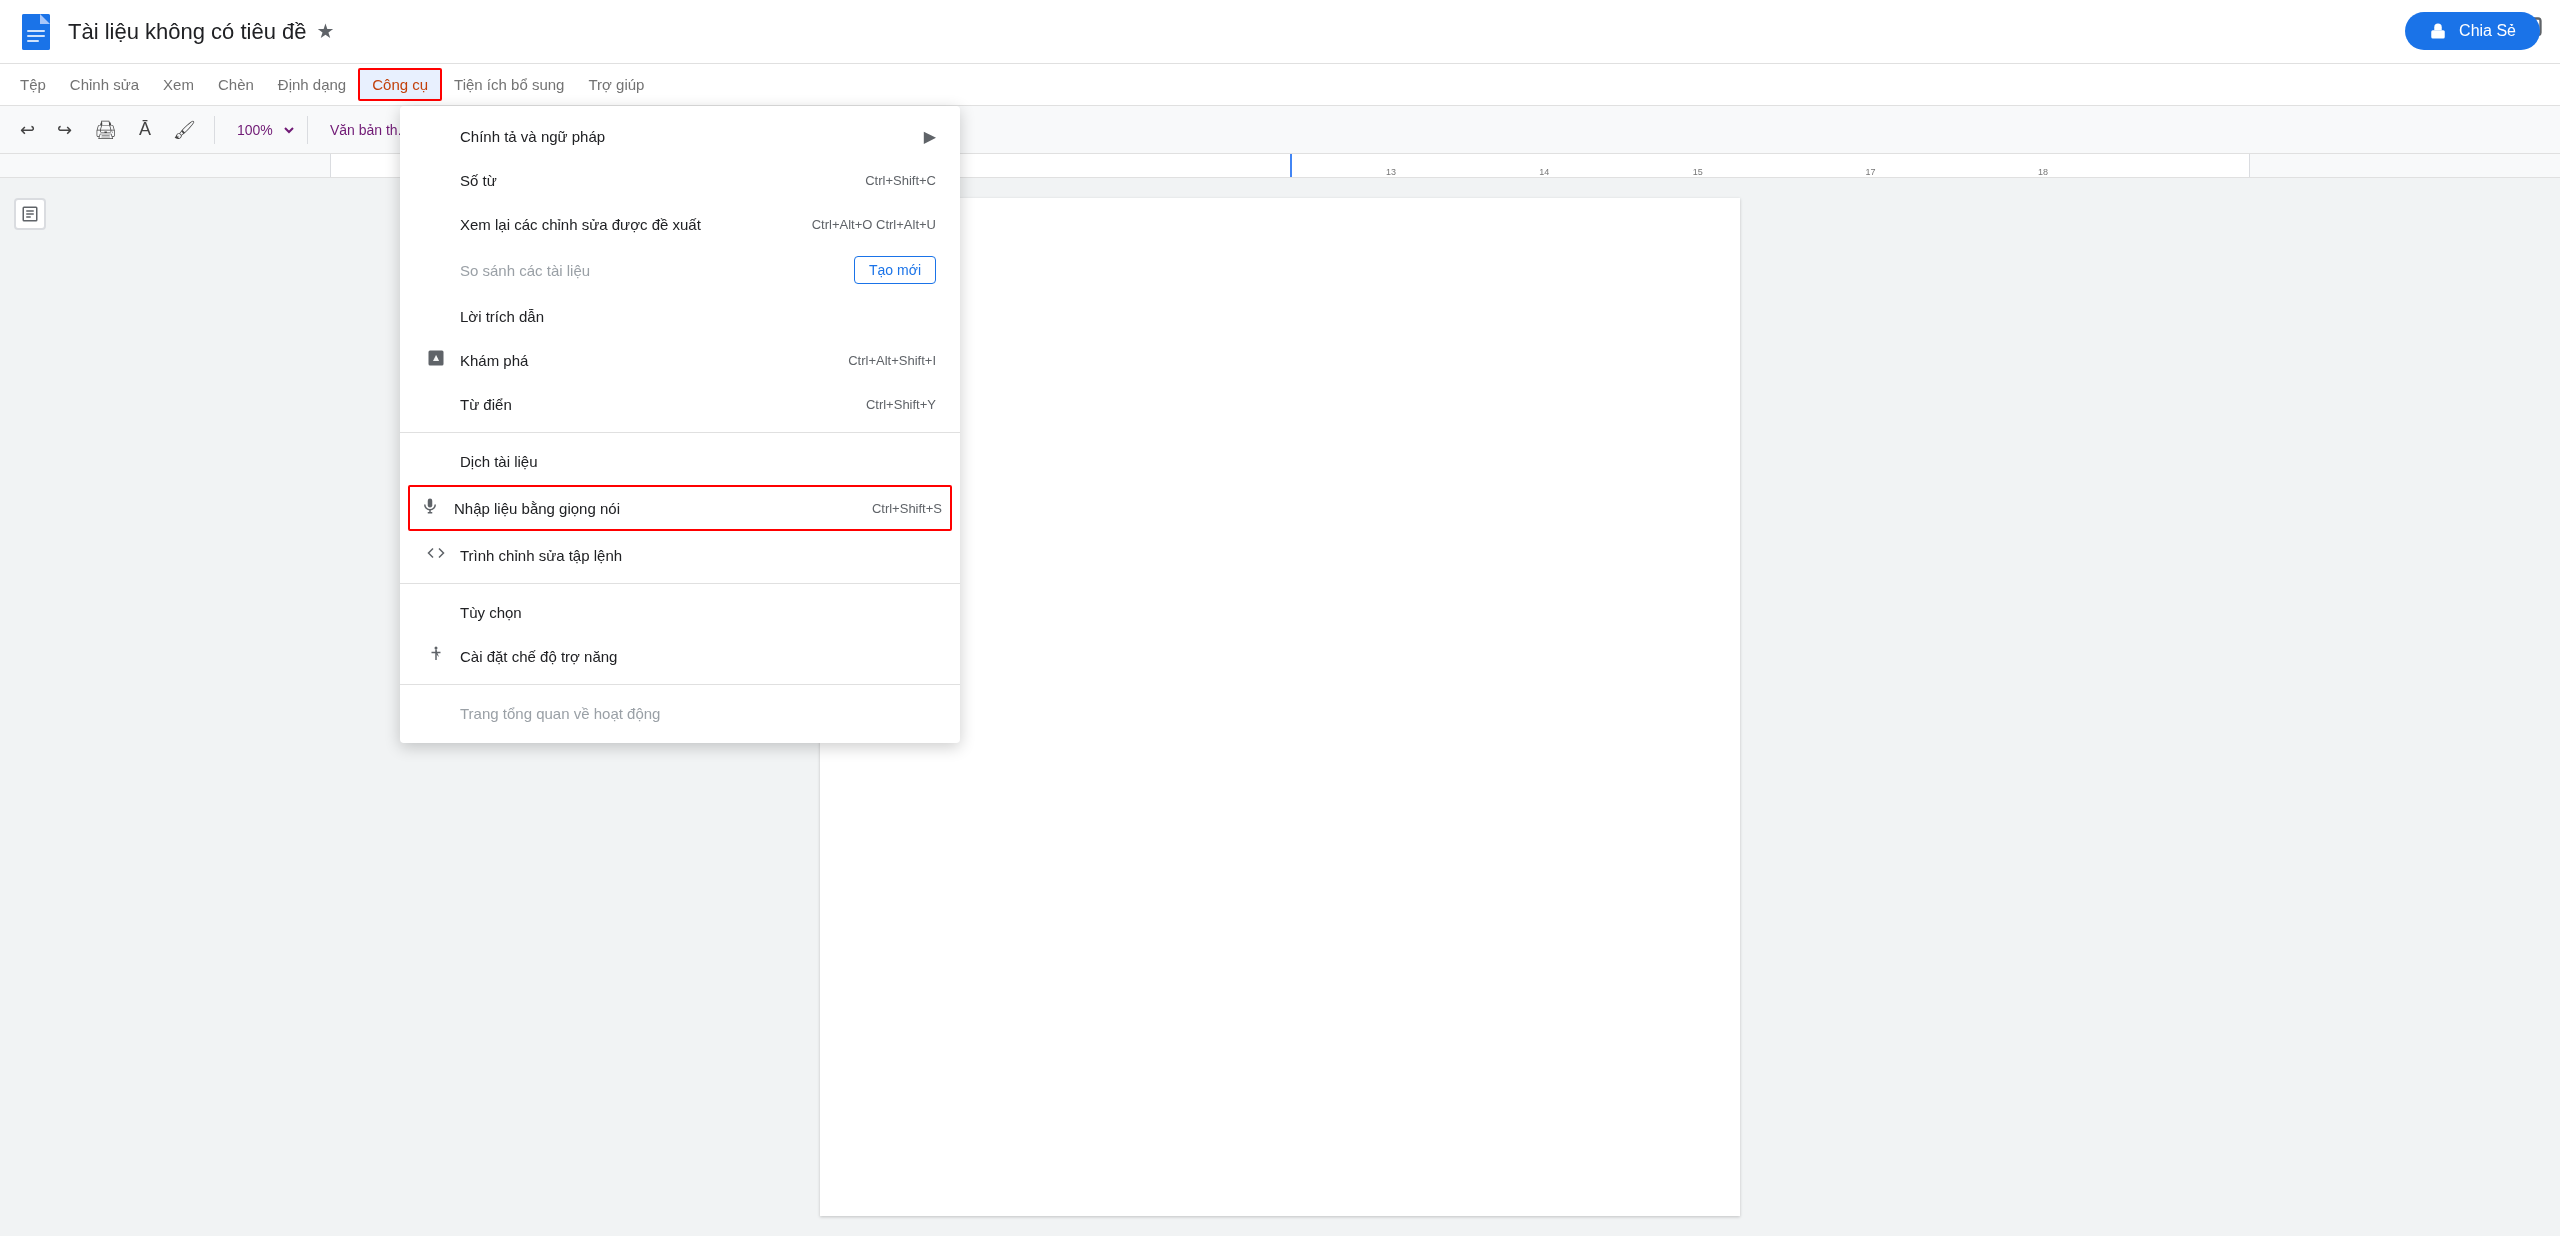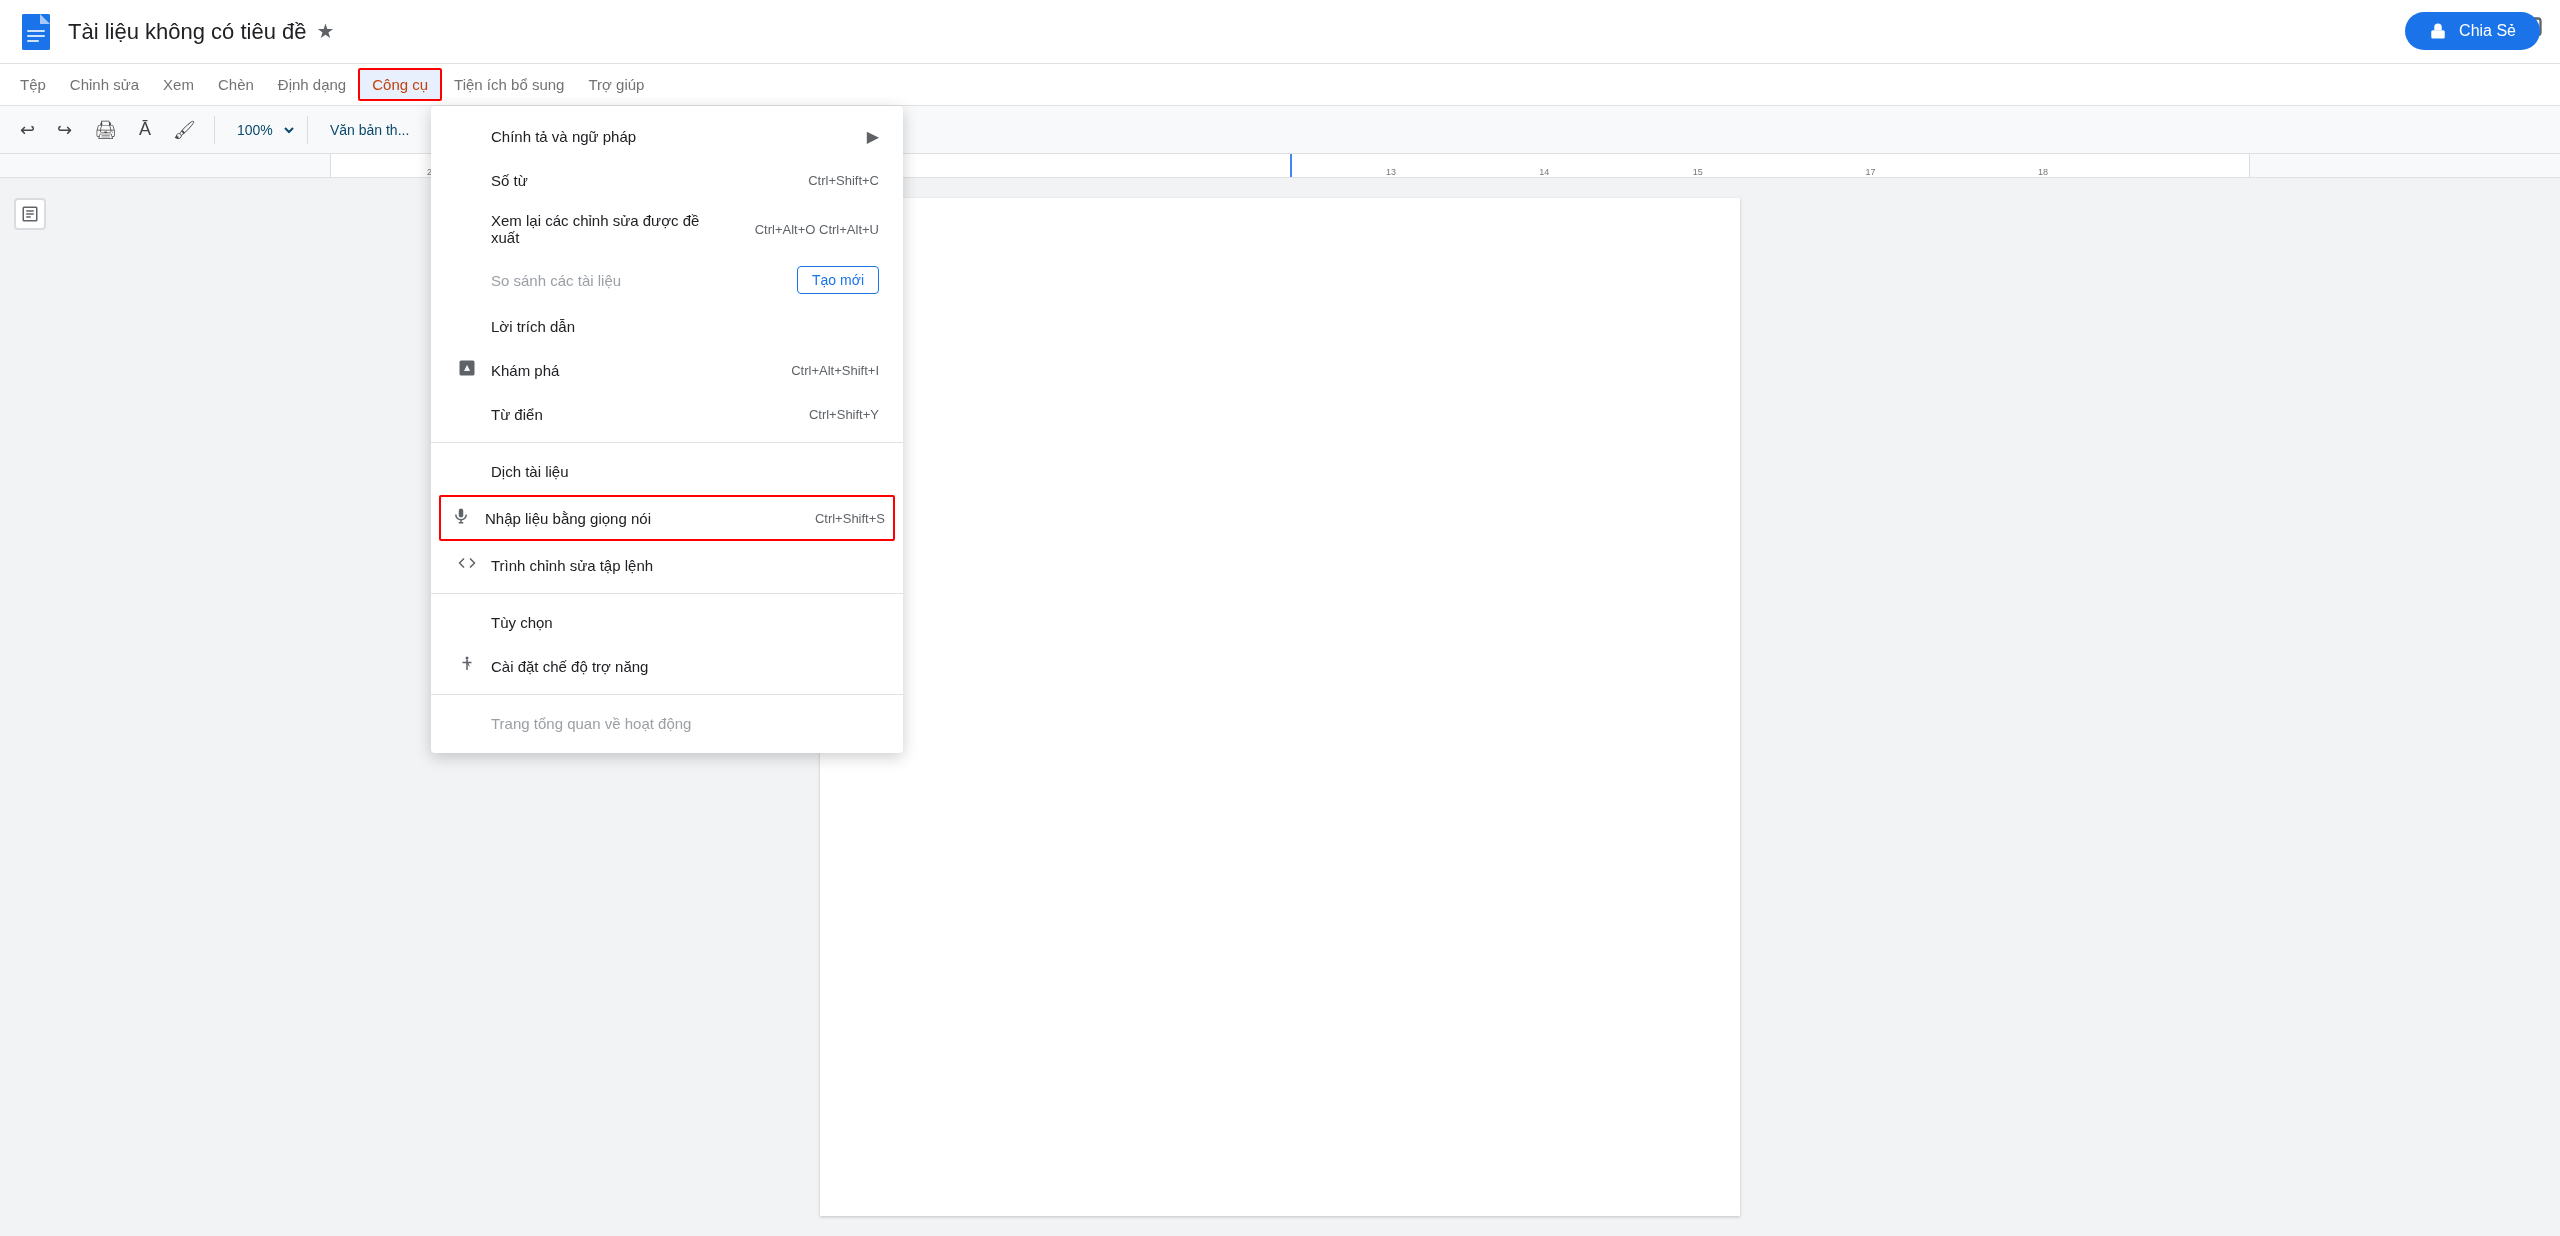--- a/index.html
+++ b/index.html
@@ -126,21 +126,21 @@
     .toolbar-separator {
       width: 1px;
       height: 28px;
       background: #dadce0;
       margin: 0 4px;
     }
     .toolbar-select {
       border: none;
       background: none;
       font-size: 14px;
-      color: #0c4a6e;
+      color: #701a75;
       cursor: pointer;
       padding: 4px 8px;
       border-radius: 4px;
     }
 
     
     #ruler {
       height: 24px;
       background: #f8f9fa;
       border-bottom: 1px solid #e0e0e0;
@@ -211,27 +211,26 @@
     #dropdown-overlay {
       position: fixed;
       top: 0; left: 0; right: 0; bottom: 0;
       z-index: 100;
       pointer-events: none;
     }
     #dropdown-menu {
       position: absolute;
       top: 106px;
       left: 400px;
-      width: 472px;
+      width: 560px;
       background: #fff;
       border-radius: 4px;
       box-shadow: 0 4px 16px rgba(0,0,0,0.2);
       z-index: 200;
       padding: 8px 0;
-      margin-left: 31px;
     }
     .menu-row {
       display: flex;
       align-items: center;
       padding: 10px 24px;
       cursor: pointer;
       position: relative;
       min-height: 44px;
     }
     .menu-row.disabled {

